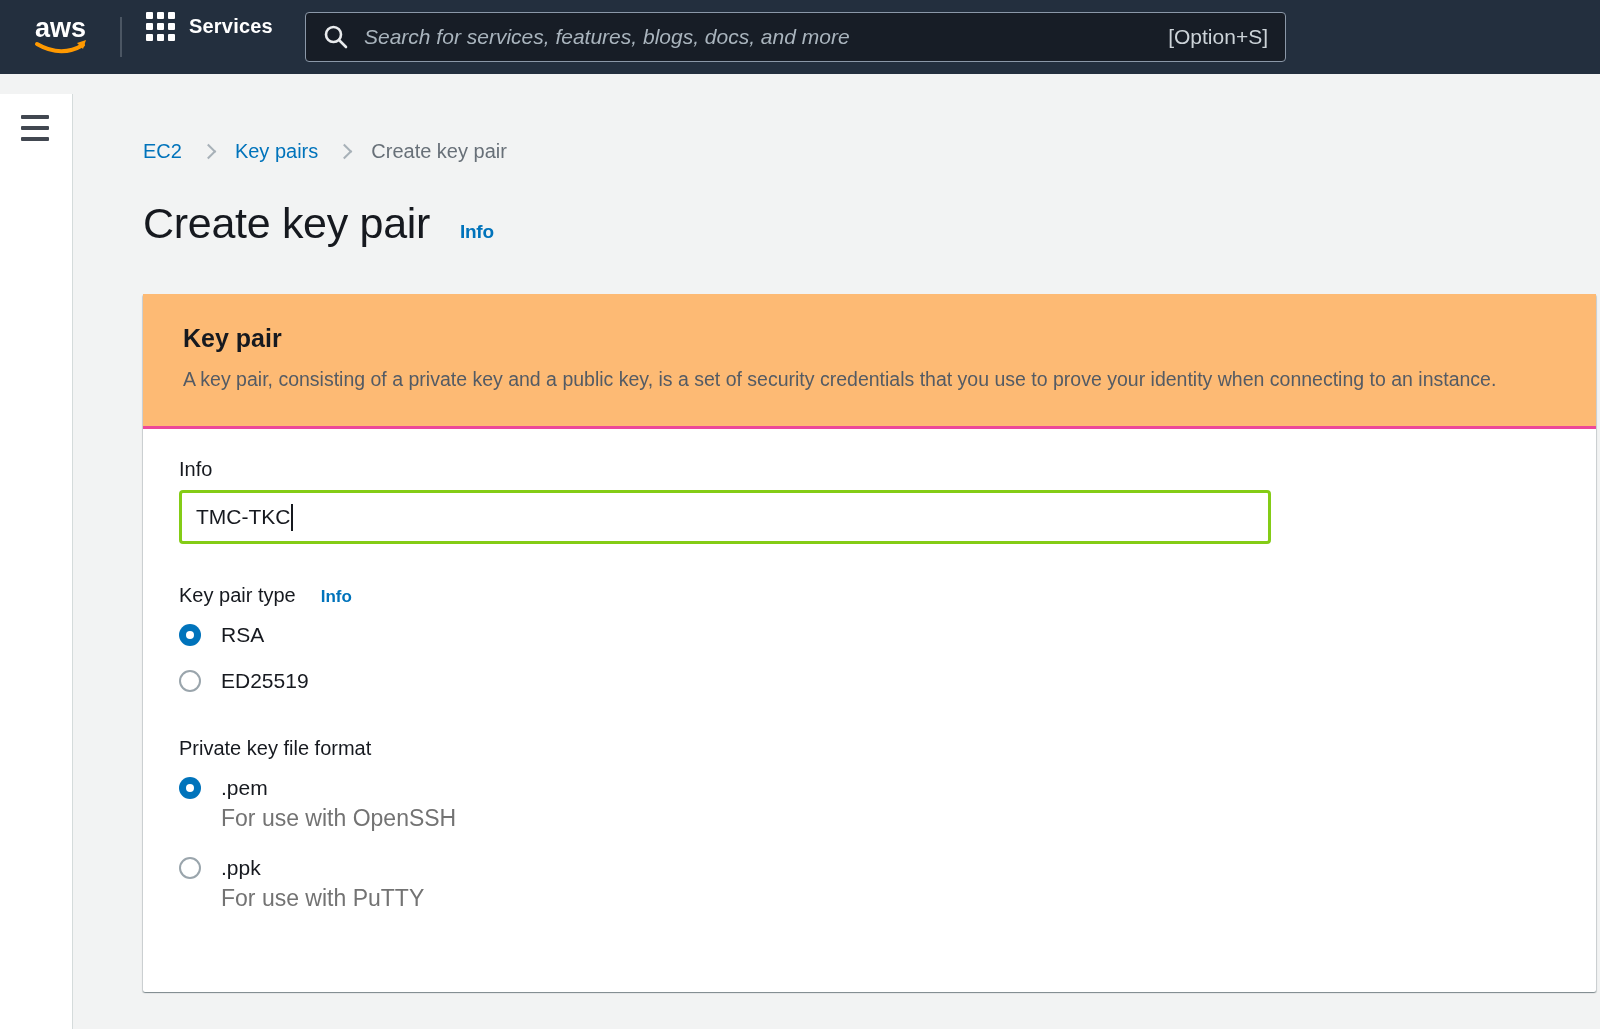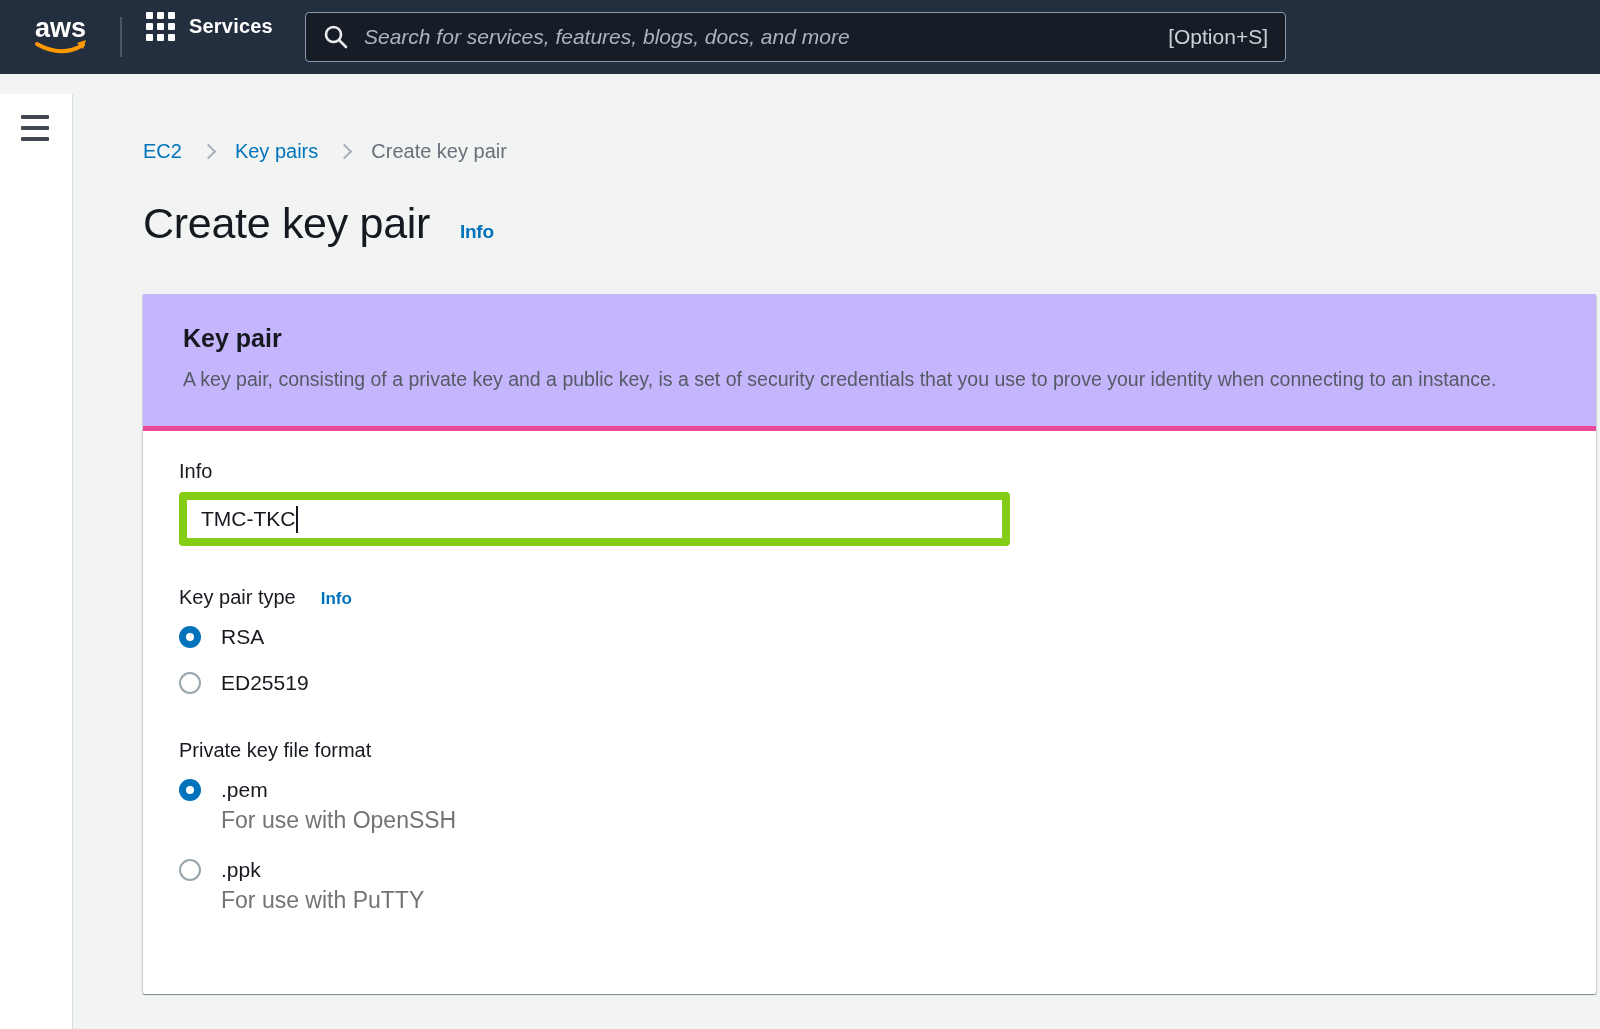--- a/index.html
+++ b/index.html
@@ -51,29 +51,29 @@
 
   
   .page-title { margin: 36px 0 0; display: flex; align-items: baseline; gap: 30px;
     font-size: 43px; font-weight: 500; color: #16191f; letter-spacing: -0.3px; }
   .info-link { color: #0073bb; font-weight: 700; text-decoration: none; cursor: pointer; }
   .page-title .info-link { font-size: 19px; }
 
   
   .card { margin-top: 46px; background: #ffffff; border-radius: 2px;
     box-shadow: 0 1px 1px 0 rgba(0,28,36,.3), 1px 1px 1px 0 rgba(0,28,36,.15), -1px 1px 1px 0 rgba(0,28,36,.15); }
-  .card-header { background: #c4b5fd; border-bottom: 5px solid #ec4899; padding: 30px 40px 33px; }
+  .card-header { background: #fdba74; border-bottom: 3px solid #ec4899; padding: 30px 40px 33px; }
   .card-title { margin: 0; font-size: 25px; font-weight: 700; color: #16191f; }
   .card-description { margin: 13px 0 0; font-size: 19.5px; line-height: 27px; color: #545b64; max-width: 1360px; }
 
   .card-body { padding: 29px 40px 80px 36px; }
   .field-label { font-size: 20px; color: #16191f; display: block; }
   .text-input {
-    margin-top: 9px; width: 831px; height: 54px;
-    border: 8px solid #84cc16; border-radius: 4px; background: #ffffff;
+    margin-top: 9px; width: 1092px; height: 54px;
+    border: 3px solid #84cc16; border-radius: 4px; background: #ffffff;
     display: flex; align-items: center; padding: 0 14px;
     font-size: 21px; color: #16191f; cursor: text;
   }
   .caret { width: 2px; height: 27px; background: #16191f; margin-left: 1px; flex: none; }
   .helper-text { margin: 10px 0 0; font-size: 19.5px; color: #687078; }
 
   .group { margin-top: 40px; }
   .group-label { display: flex; align-items: baseline; gap: 25px; font-size: 20px; color: #16191f; }
   .group-label .info-link { font-size: 17px; }
 

